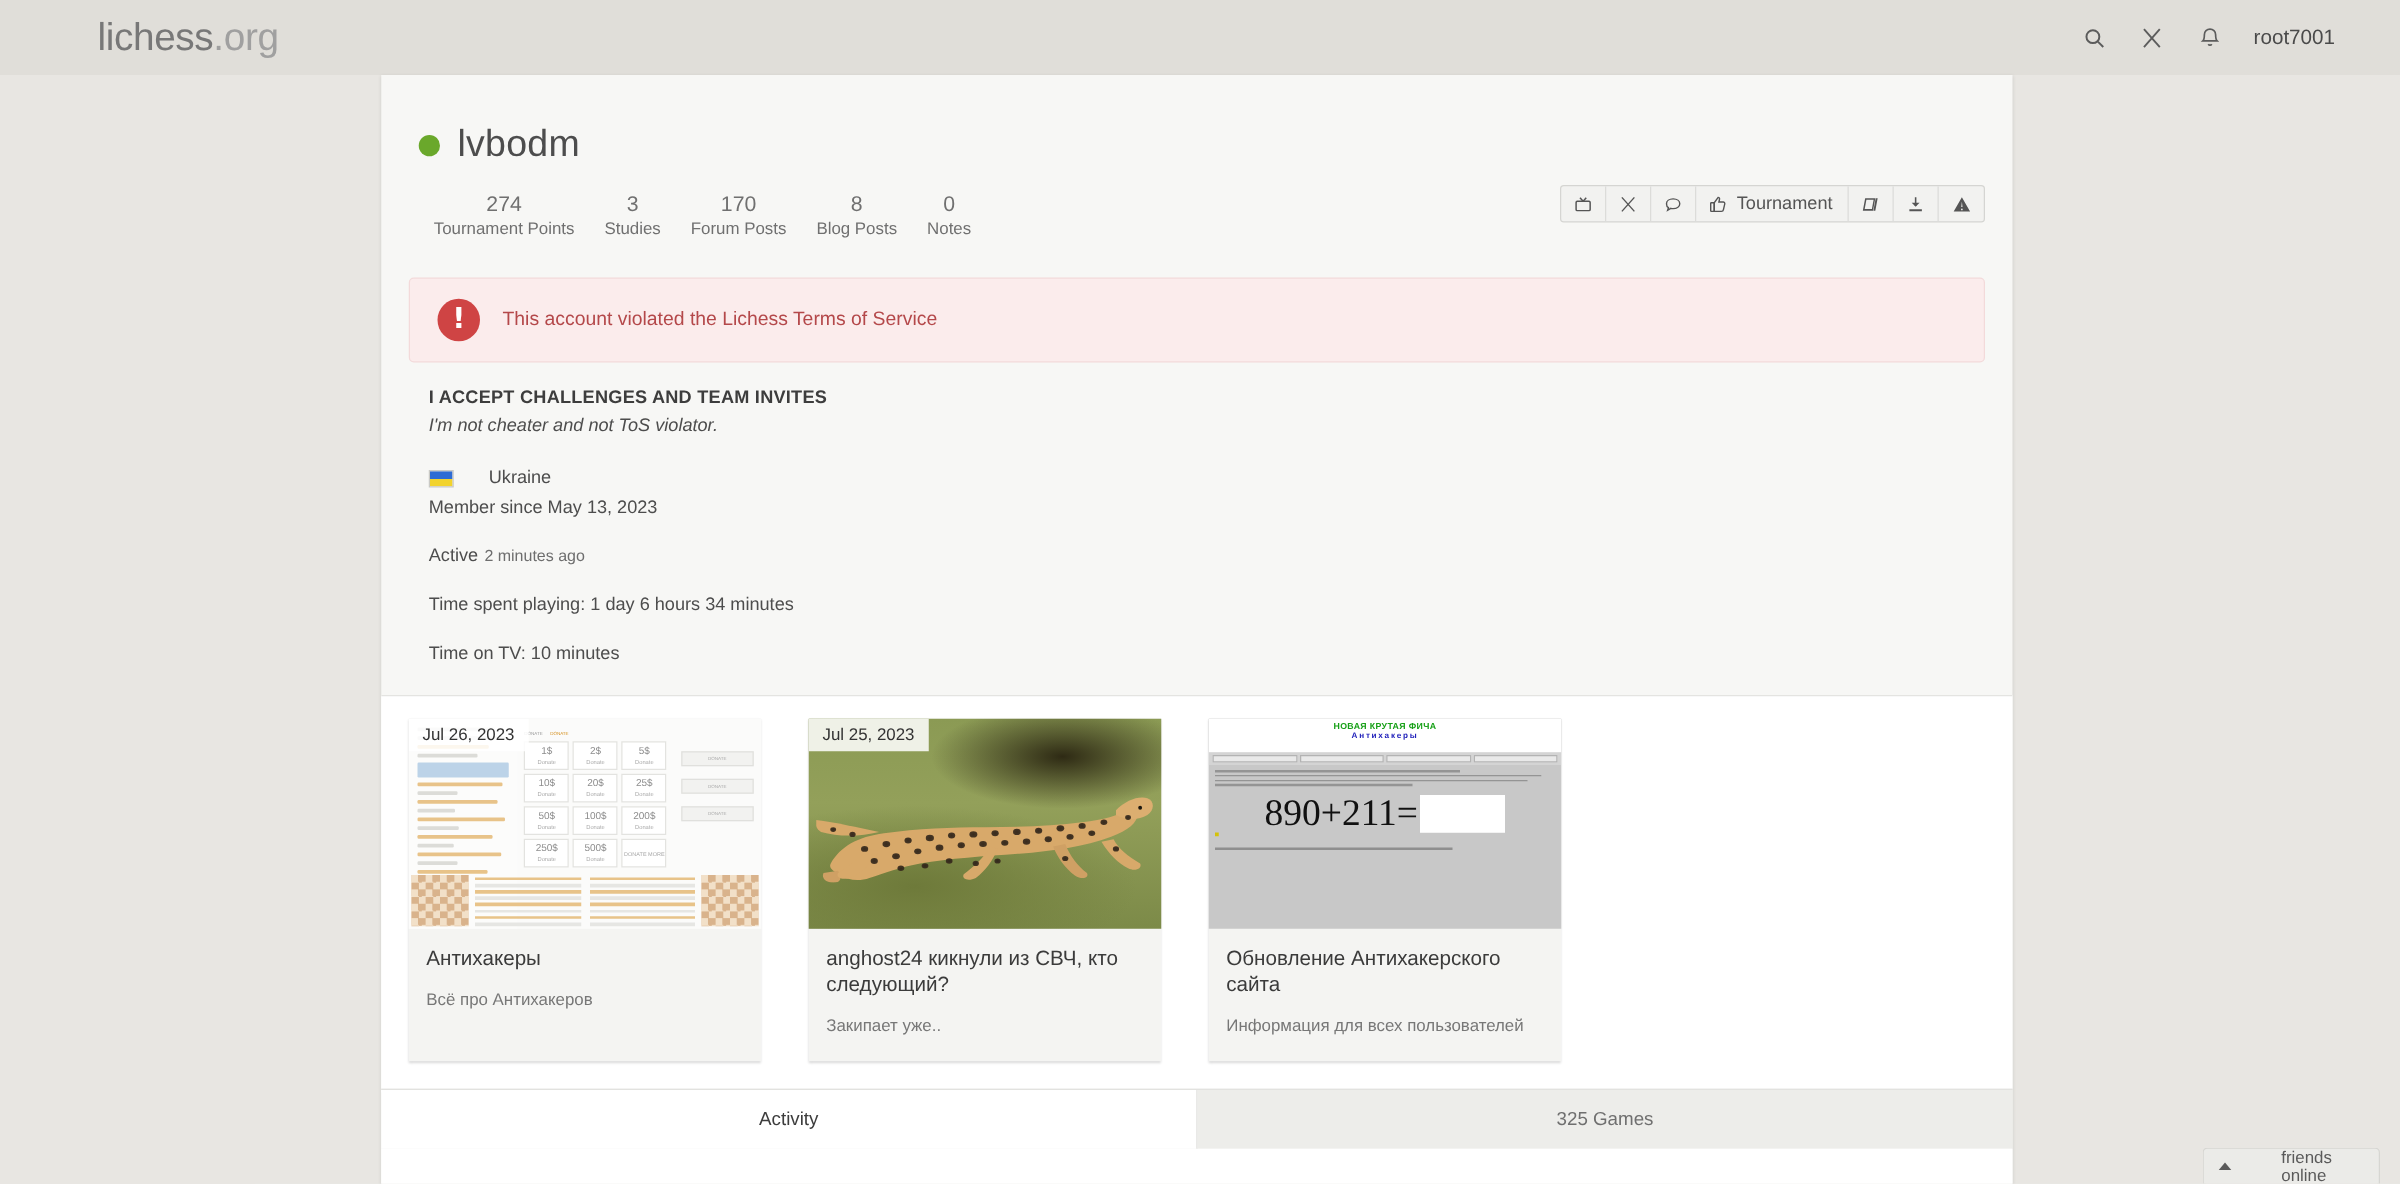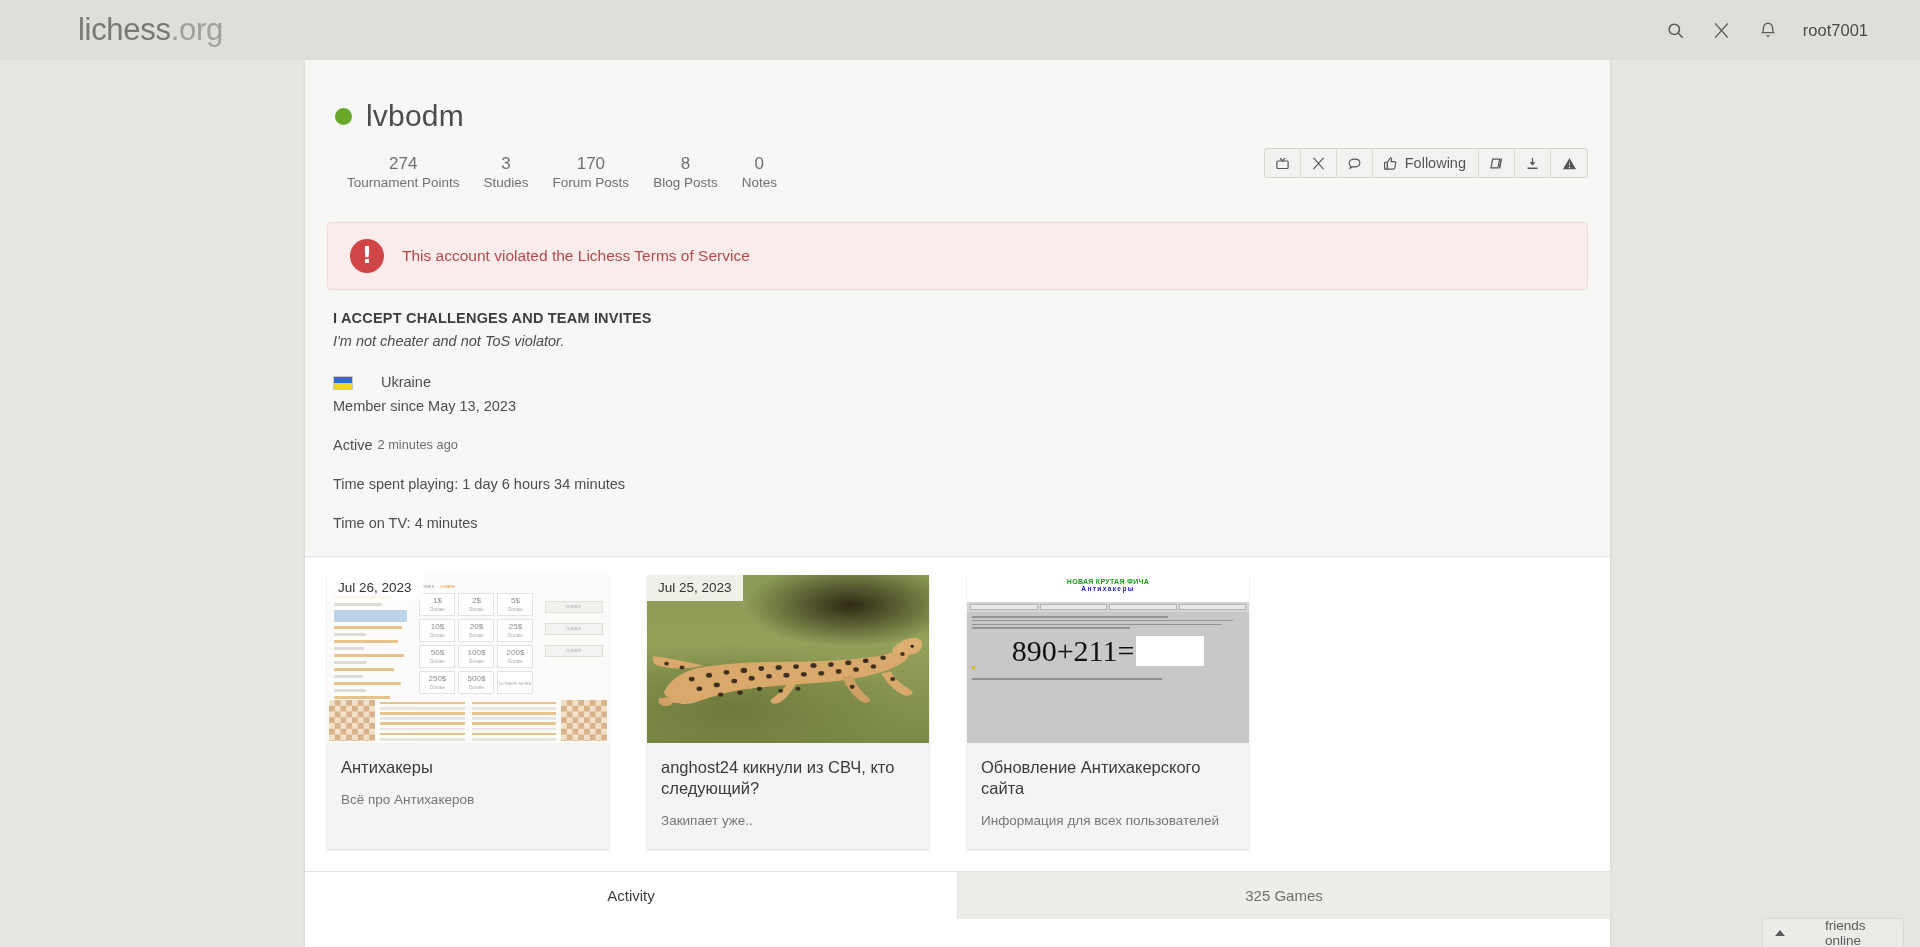--- a/index.html
+++ b/index.html
@@ -98,21 +98,21 @@
     width: 34px; height: 34px; border-radius: 50%; background: #cf4444;
     display: flex; align-items: center; justify-content: center; flex: none;
   }
   .tos-icon .bang {
     color: #fff; font-size: 23px; font-weight: bold; line-height: 1;
     font-family: "DejaVu Sans", sans-serif;
   }
   .tos-text { font-size: 15.5px; color: #b4484a; }
 
   
-  .bio { padding: 18px 22px 0 28px; }
+  .bio { padding: 18px 22px 0 38px; }
   .bio-title {
     font-size: 14.5px; font-weight: bold; color: #3d3d3d;
     letter-spacing: 0.2px; line-height: 1.5;
   }
   .bio-sub {
     font-size: 14.5px; font-style: italic; color: #4d4d4d; line-height: 1.55;
   }
   .info-block { margin-top: 20px; }
   .info-row {
     font-size: 14.5px; color: #4d4d4d; line-height: 1.45;
@@ -352,21 +352,21 @@
         <div class="act">
           <svg width="15" height="15" viewBox="0 0 24 24" fill="none" stroke="currentColor" stroke-width="1.8">
             <path d="M12 5c5 0 8.5 2.7 8.5 6.2S17 17.4 12 17.4c-1 0-2-.1-2.9-.3L5 19.5l1-3.2C4 15.2 3.5 13.3 3.5 11.2 3.5 7.7 7 5 12 5z"></path>
           </svg>
         </div>
         <div class="act wide">
           <svg width="15" height="15" viewBox="0 0 24 24" fill="none" stroke="currentColor" stroke-width="1.8">
             <path d="M7 21V10l5-7c1.3 0 2 .9 1.8 2.2L13 9h5.5c1.4 0 2.3 1.2 2 2.4l-1.7 7.2c-.2 1.3-1.2 2.4-2.6 2.4H7z"></path>
             <rect x="2.5" y="10" width="4.5" height="11" rx="0.8"></rect>
           </svg>
-          <span>Following</span>
+          <span>Tournament</span>
         </div>
         <div class="act">
           <svg width="15" height="15" viewBox="0 0 24 24" fill="currentColor">
             <path d="M5 4h13l-3 16H2L5 4zm1.6 2l-2.2 12h9.2l2.2-12H6.6z"></path>
             <path d="M18.5 4H21l-3 16h-2.5l3-16z"></path>
           </svg>
         </div>
         <div class="act">
           <svg width="15" height="15" viewBox="0 0 24 24" fill="none" stroke="currentColor" stroke-width="2">
             <line x1="12" y1="3" x2="12" y2="14"></line>
@@ -397,21 +397,21 @@
         <div class="info-row country-row">
           <span class="flag"></span>
           <span>Ukraine</span>
         </div>
         <div class="info-row">Member since May 13, 2023</div>
         <div class="info-row spaced">
           <span>Active</span>
           <span class="muted-sm">2 minutes ago</span>
         </div>
         <div class="info-row spaced">Time spent playing: 1 day 6 hours 34 minutes</div>
-        <div class="info-row spaced">Time on TV: 4 minutes</div>
+        <div class="info-row spaced">Time on TV: 10 minutes</div>
       </div>
     </div>
 
     <div class="cards-wrap">
 
       <div class="card">
         <div class="thumb t1">
           <div class="date-badge">Jul 26, 2023</div>
           <div class="t1-left">
             <div class="ln" style="width:78%"></div>

